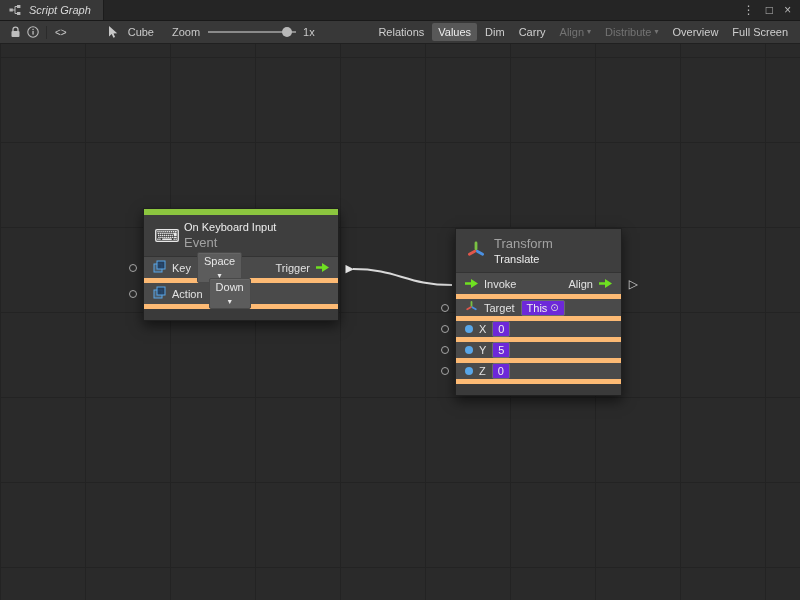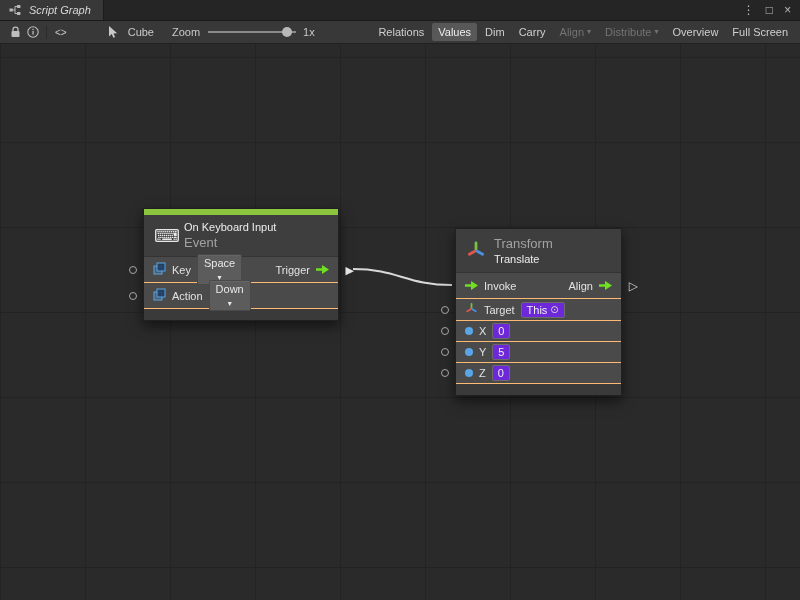--- a/index.html
+++ b/index.html
@@ -51,21 +51,21 @@
   .node-translate { left:455px; top:184px; width:167px; }
   .accent-bar { height:6px; background:var(--event-accent); }
   .node-header { height:42px; background:#3e3e3e; display:flex; align-items:center;
     gap:8px; padding:0 10px; border-bottom:1px solid #333333; }
   .node-translate .node-header { height:44px; }
   .header-text { display:flex; flex-direction:column; justify-content:center; gap:2px; }
   .node-title { font-size:11px; color:#ededed; }
   .node-subtitle, .node-category { font-size:13px; color:#a2a2a2; }
   .kb-glyph { font-size:18px; line-height:1; color:#e8e8e8; width:22px; text-align:center; }
   .node-row { position:relative; display:flex; align-items:center; gap:6px;
-    padding:0 9px; border-bottom:1px solid #fdba74; }
+    padding:0 9px; border-bottom:5px solid #fdba74; }
   .row-26 { height:26px; } .row-22 { height:22px; } .row-21 { height:21px; }
   .node-footer { height:11px; background:#3a3a3a; border-bottom:none; }
   .spacer { flex:1; }
   .port { position:absolute; left:-15px; top:50%; margin-top:-4px; width:8px; height:8px;
     border:1px solid #a5a5a5; border-radius:50%; background:transparent; }
   .value-dot { width:8px; height:8px; border-radius:50%; background:var(--value-blue); flex:0 0 8px; }
   .dd { display:inline-flex; align-items:center; gap:5px; background:#5c5c5c;
     border:1px solid #494949; border-radius:2px; padding:2px 6px; color:#e8e8e8;
     box-shadow:inset 0 1px 0 rgba(255,255,255,.06);flex-direction:column; }
   .vfield { display:inline-flex; align-items:center; gap:3px; background:#6d28d9;

